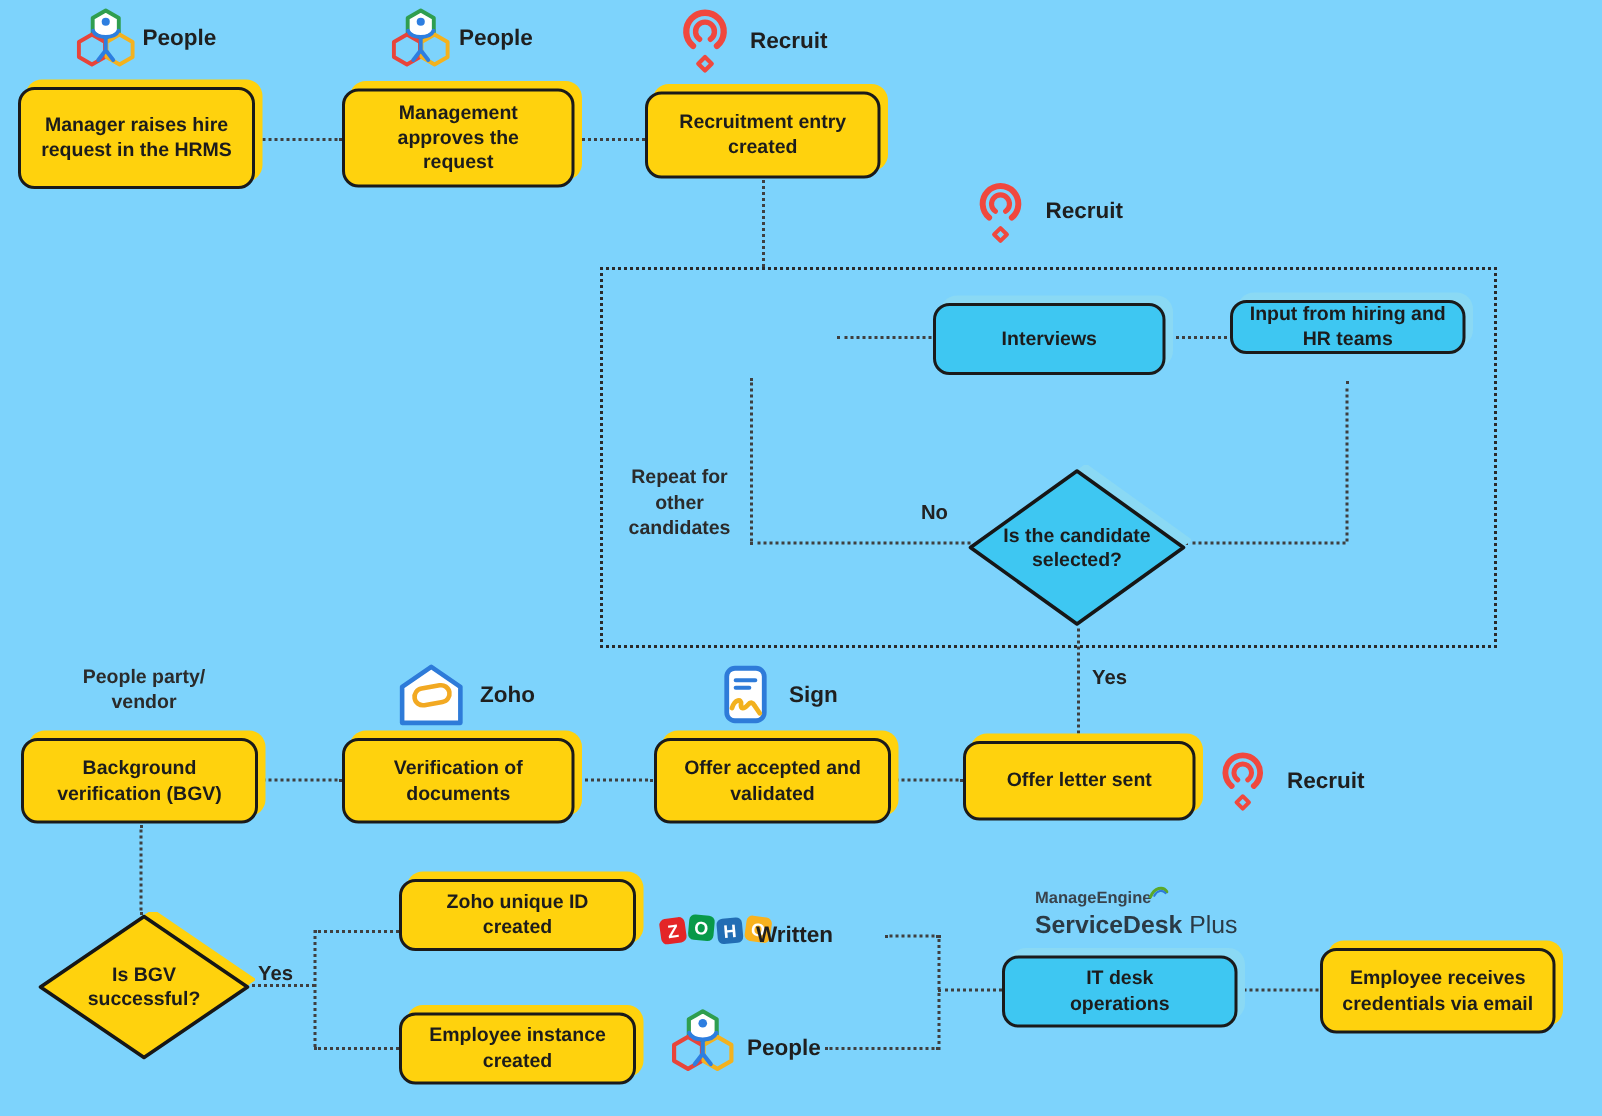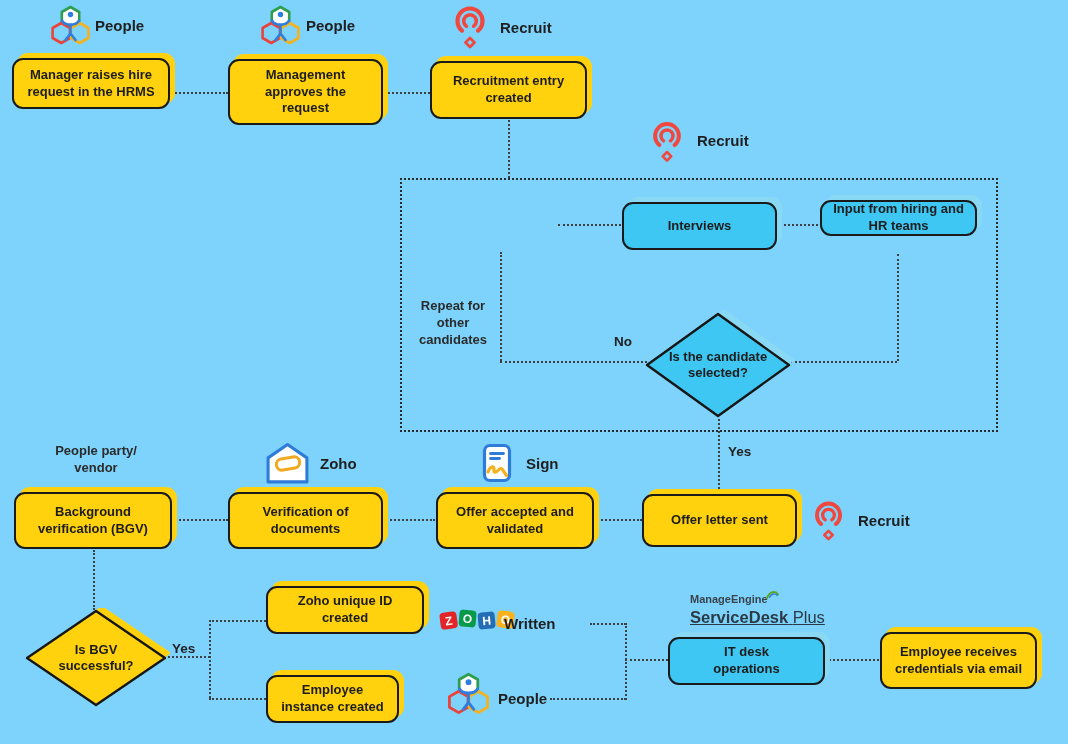--- a/index.html
+++ b/index.html
@@ -51,21 +51,21 @@
   .ztile{
     width:17px;height:17px;border-radius:4px;color:#fff;font-weight:800;font-size:12px;
     display:flex;align-items:center;justify-content:center;font-family:"Liberation Sans",sans-serif;
   }
   .zt0{background:#E42527;transform:rotate(-8deg) translateY(1px);}
   .zt1{background:#089949;transform:rotate(5deg) translateY(-1px);}
   .zt2{background:#226DB4;transform:rotate(-5deg) translateY(1px);}
   .zt3{background:#F9B21D;transform:rotate(8deg);}
 
   
-  .brand{position:absolute;color:#2B3A45;text-decoration:underline;}
+  .brand{position:absolute;color:#2B3A45;}
   .brand .me{font-size:11px;font-weight:700;color:#39434C;display:inline-block;}
   .brand .sdp{font-size:16.5px;margin-top:1px;}
   .brand .sdp .b{font-weight:700;}
   .brand .sdp .r{font-weight:400;}
 </style>
 </head>
 <body>
 
 <div class="canvas">
 
@@ -117,35 +117,35 @@
   </svg>
   <div class="plabel" style="left:306px;top:17px;">People</div>
 
   <svg class="icon" style="left:450px;top:6px;" width="40" height="46" viewBox="0 0 40 46">
     <path d="M28,24.6 A12.5,12.5 0 1 0 12,24.6" fill="none" stroke="#F0483E" stroke-width="4.2" stroke-linecap="round"></path>
     <path d="M23.6,20.2 A6.3,6.3 0 1 0 16.4,20.2" fill="none" stroke="#F0483E" stroke-width="3.6" stroke-linecap="round"></path>
     <path d="M20,32 L24.5,36.5 L20,41 L15.5,36.5 Z" fill="none" stroke="#F0483E" stroke-width="2.8" stroke-linejoin="round"></path>
   </svg>
   <div class="plabel" style="left:500px;top:19px;">Recruit</div>
 
-  <div class="node ybox" style="left:12px;top:58px;width:158px;height:51px;">Manager raises hire request in the HRMS</div>
+  <div class="node ybox" style="left:12px;top:58px;width:158px;height:68px;">Manager raises hire request in the HRMS</div>
   <div class="node ybox" style="left:228px;top:59px;width:155px;height:66px;padding:4px 24px;">Management approves the request</div>
   <div class="node ybox" style="left:430px;top:61px;width:157px;height:58px;">Recruitment entry created</div>
 
   <svg class="icon" style="left:648px;top:121px;" width="38" height="45" viewBox="0 0 40 46">
     <path d="M28,24.6 A12.5,12.5 0 1 0 12,24.6" fill="none" stroke="#F0483E" stroke-width="4.2" stroke-linecap="round"></path>
     <path d="M23.6,20.2 A6.3,6.3 0 1 0 16.4,20.2" fill="none" stroke="#F0483E" stroke-width="3.6" stroke-linecap="round"></path>
     <path d="M20,32 L24.5,36.5 L20,41 L15.5,36.5 Z" fill="none" stroke="#F0483E" stroke-width="2.8" stroke-linejoin="round"></path>
   </svg>
   <div class="plabel" style="left:697px;top:132px;">Recruit</div>
 
   <div class="node bbox" style="left:622px;top:202px;width:155px;height:48px;">Interviews</div>
   <div class="node bbox" style="left:820px;top:200px;width:157px;height:36px;">Input from hiring and HR teams</div>
 
-  <div class="note" style="left:408px;top:298px;width:90px;">Repeat for other candidates</div>
+  <div class="note" style="left:408px;top:310px;width:90px;">Repeat for other candidates</div>
   <div class="edge-label" style="left:614px;top:334px;">No</div>
 
   <div class="diamond" style="left:642px;top:310px;width:152px;height:110px;">
     <svg width="152" height="110" viewBox="0 0 152 110">
       <path d="M76,4 L147,55 L76,106 L5,55 Z" transform="translate(6,-5)" fill="var(--blue-shadow)"></path>
       <path d="M76,4 L147,55 L76,106 L5,55 Z" fill="var(--blue)" stroke="#161616" stroke-width="2.4" stroke-linejoin="round"></path>
     </svg>
     <div class="dtext">
         <span>Is the candidate selected?</span>
       </div>
@@ -184,21 +184,21 @@
       <path d="M74,3 L143,50 L74,97 L5,50 Z" transform="translate(6,-5)" fill="var(--yellow)"></path>
       <path d="M74,3 L143,50 L74,97 L5,50 Z" fill="var(--yellow)" stroke="#161616" stroke-width="2.4" stroke-linejoin="round"></path>
     </svg>
     <div class="dtext">
         <span style="max-width:86px;">Is BGV successful?</span>
       </div>
   </div>
   <div class="edge-label" style="left:172px;top:641px;">Yes</div>
 
   <div class="node ybox" style="left:266px;top:586px;width:158px;height:48px;">Zoho unique ID created</div>
-  <div class="node ybox" style="left:266px;top:675px;width:133px;height:48px;">Employee instance created</div>
+  <div class="node ybox" style="left:266px;top:675px;width:158px;height:48px;">Employee instance created</div>
 
   <div class="zoho" style="left:440px;top:611px;">
     <span class="ztile zt0">Z</span>
     <span class="ztile zt1">O</span>
     <span class="ztile zt2">H</span>
     <span class="ztile zt3">O</span>
   </div>
   <div class="plabel" style="left:504px;top:615px;">Written</div>
 
   <svg class="icon" style="left:446px;top:671px;" width="45" height="48" viewBox="0 0 41 45">

